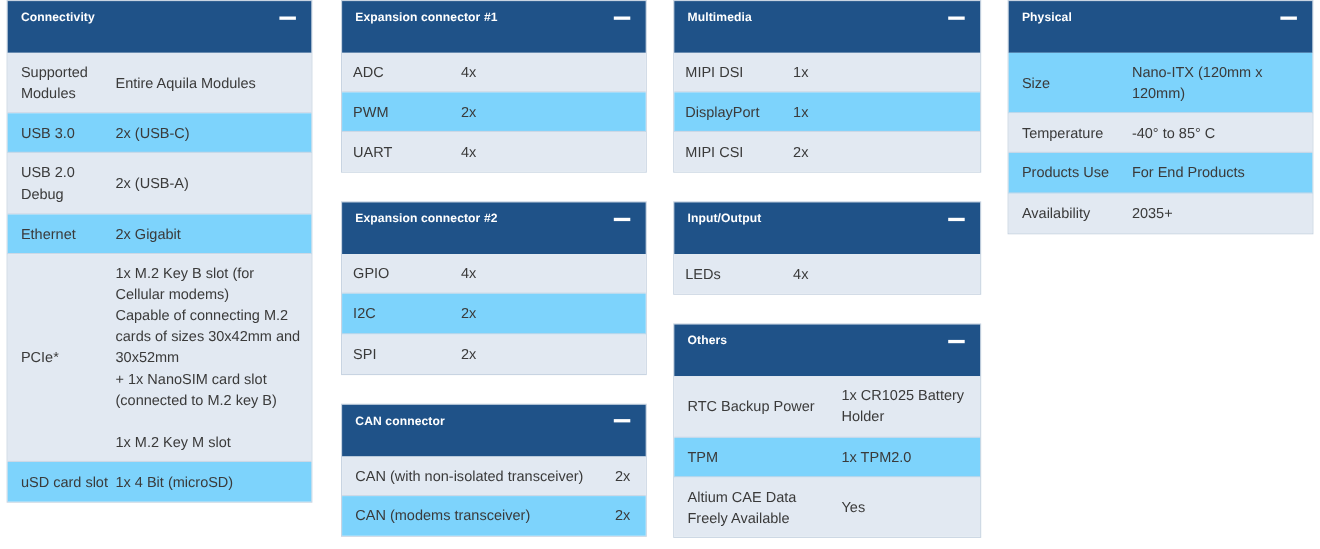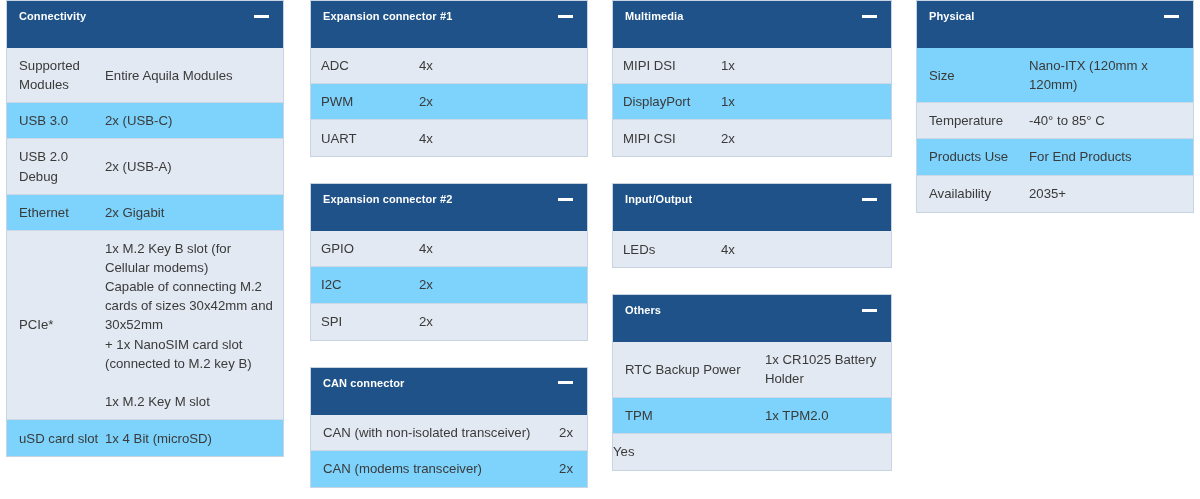--- a/index.html
+++ b/index.html
@@ -250,20 +250,21 @@
       <div class="rows">
         <div class="row odd">
           <div class="cell-label">RTC Backup Power</div>
           <div class="cell-value">1x CR1025 Battery Holder</div>
         </div>
         <div class="row even">
           <div class="cell-label">TPM</div>
           <div class="cell-value">1x TPM2.0</div>
         </div>
         <div class="row odd">
+          <div class="cell-label">Altium CAE Data Freely Available</div>
           <div class="cell-value">Yes</div>
         </div>
       </div>
     </div>
   </div>
 
   <div class="col col-4">
     <div class="panel t-phys">
       <div class="panel-header">
         <span class="panel-title">Physical</span>

